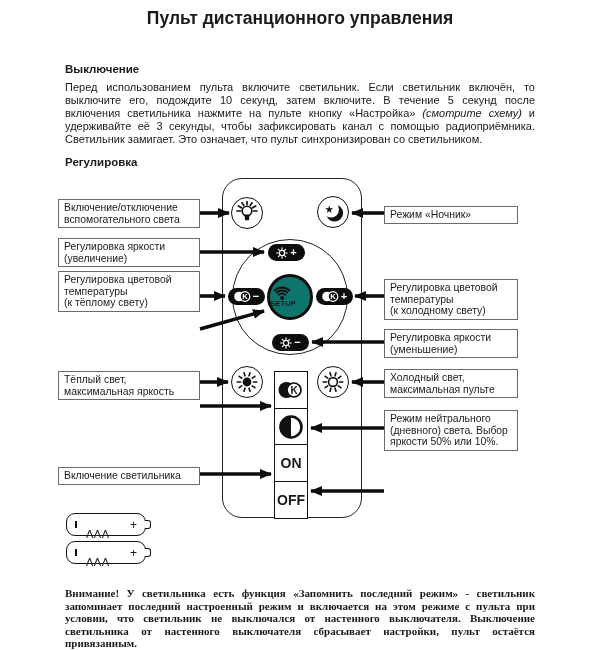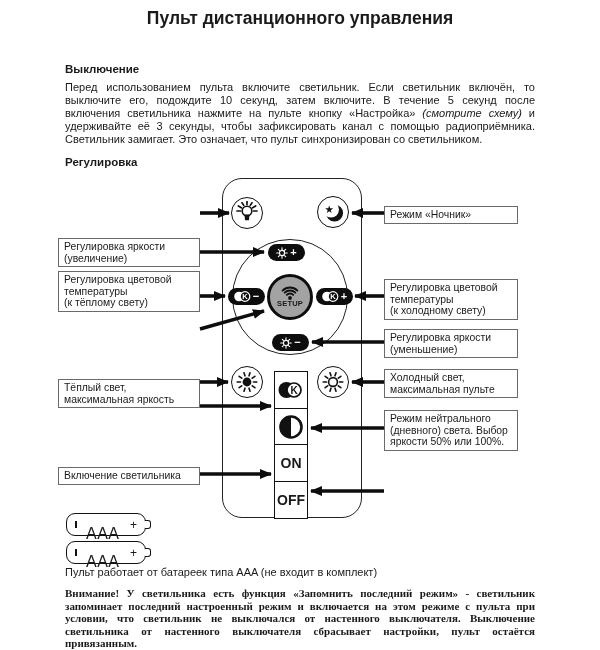--- a/index.html
+++ b/index.html
@@ -43,22 +43,22 @@
     justify-content:center; z-index:4;
   }
   .pill {
     position:absolute; width:37px; height:17px; background:#0d0d0d;
     border-radius:8.5px; color:#fff; display:flex; align-items:center;
     justify-content:center; gap:2px; z-index:4;
   }
   .pill .sign { font-size:11px; font-weight:bold; line-height:1; }
   .setup-btn {
     position:absolute; left:267px; top:274px; width:46px; height:46px;
-    border:3px solid #0d0d0d; border-radius:50%; background:#a3a3a3;
-    display:flex; flex-direction:column; align-items:center;
+    border:3px solid #0d0d0d; border-radius:50%; background:#0f766e;
+    display:flex; flex-direction:column; 
     justify-content:center; z-index:4;
   }
   .setup-label { font-size:7.5px; font-weight:bold; letter-spacing:.2px; margin-top:-1px; }
 
   .column { position:absolute; left:274px; top:371px; width:34px; z-index:4; }
   .cell {
     width:34px; height:38px; border:1.5px solid #111; margin-top:-1.5px;
     background:#fff; display:flex; align-items:center; justify-content:center;
     font-weight:bold; font-size:14px;
   }
@@ -66,21 +66,21 @@
 
   .arrow-layer { position:absolute; left:0; top:0; z-index:3; pointer-events:none; }
   .arrow-layer line { stroke:#0d0d0d; stroke-width:3.6; }
 
   .battery {
     position:absolute; left:66px; width:80px; height:23px;
     border:1.6px solid #111; border-radius:9px; background:#fff;
     display:flex; align-items:center;
   }
   .bat-tick { width:2px; height:7px; background:#111; margin-left:8px; }
-  .bat-label { font-size:16px; margin-left:9px; letter-spacing:.5px;margin-top:19px; }
+  .bat-label { font-size:11px; margin-left:9px; letter-spacing:.5px;margin-top:19px; }
   .bat-plus { margin-left:auto; margin-right:8px; font-size:12px; }
   .bat-nub {
     position:absolute; right:-6px; top:6px; width:6px; height:9px;
     border:1.5px solid #111; border-left:none; border-radius:0 3px 3px 0; background:#fff;
   }
   .note { position:absolute; left:65px; font-size:11px; }
   svg text.k { font-family:"Liberation Sans", sans-serif; font-weight:bold; }
   svg text.star { font-family:"DejaVu Sans", sans-serif; }
 </style>
 </head>
@@ -91,40 +91,42 @@
   <div class="title">
     <div>Пульт дистанционного управления</div>
   </div>
 
   <div class="heading" style="top:63px">Выключение</div>
 
   <div class="para" style="top:81px"><span>Перед использованием пульта включите светильник. Если светильник включён, то выключите его, подождите 10 секунд, затем включите. В течение 5 секунд после включения светильника нажмите на пульте кнопку «Настройка» </span><i>(смотрите схему)</i><span> и удерживайте её 3 секунды, чтобы зафиксировать канал с помощью радиоприёмника. Светильник замигает. Это означает, что пульт синхронизирован со светильником.</span></div>
 
   <div class="heading" style="top:156px">Регулировка</div>
 
+  <div class="callout co-left" style="top:199px">Включение/отключение
+вспомогательного света</div>
   <div class="callout co-left" style="top:238px">Регулировка яркости
 (увеличение)</div>
   <div class="callout co-left" style="top:271px">Регулировка цветовой
 температуры
 (к тёплому свету)</div>
-  <div class="callout co-left" style="top:379px">Тёплый свет,
+  <div class="callout co-left" style="top:371px">Тёплый свет,
 максимальная яркость</div>
   <div class="callout co-left" style="top:467px">Включение светильника</div>
 
   <div class="callout co-right" style="top:206px">Режим «Ночник»</div>
   <div class="callout co-right" style="top:279px">Регулировка цветовой
 температуры
 (к холодному свету)</div>
   <div class="callout co-right" style="top:329px">Регулировка яркости
 (уменьшение)</div>
   <div class="callout co-right" style="top:369px">Холодный свет,
 максимальная пульте</div>
   <div class="callout co-right" style="top:410px">Режим нейтрального
 (дневного) света. Выбор
-яркости 50% или 100%.</div>
+яркости 50% или 10%.</div>
 
   <div class="remote-body"></div>
   <div class="big-circle"></div>
 
   <div class="circle-btn" style="left:231px; top:197px">
     <svg width="24" height="24" viewBox="0 0 24 24">
       <g stroke="#111" stroke-width="1.7" stroke-linecap="round">
         <line x1="18.5" y1="10" x2="22" y2="10"></line>
           <line x1="17.63" y1="6.75" x2="20.66" y2="5"></line>
         <line x1="15.25" y1="4.37" x2="17" y2="1.8"></line>
@@ -295,17 +297,16 @@
     <div class="bat-plus">+</div>
     <div class="bat-nub"></div>
   </div>
   <div class="battery" style="top:541px">
     <div class="bat-tick"></div>
     <div class="bat-label">AAA</div>
     <div class="bat-plus">+</div>
     <div class="bat-nub"></div>
   </div>
 
-  <div class="note" style="top:566px">Пульт работает от батареек типа AAA (не входит в комплект)</div>
 
   <div class="para warning" style="top:587px; line-height:12.5px">Внимание! У светильника есть функция «Запомнить последний режим» - светильник запоминает последний настроенный режим и включается на этом режиме с пульта при условии, что светильник не выключался от настенного выключателя. Выключение светильника от настенного выключателя сбрасывает настройки, пульт остаётся привязанным.</div>
 
 </div>
 
 </body></html>

